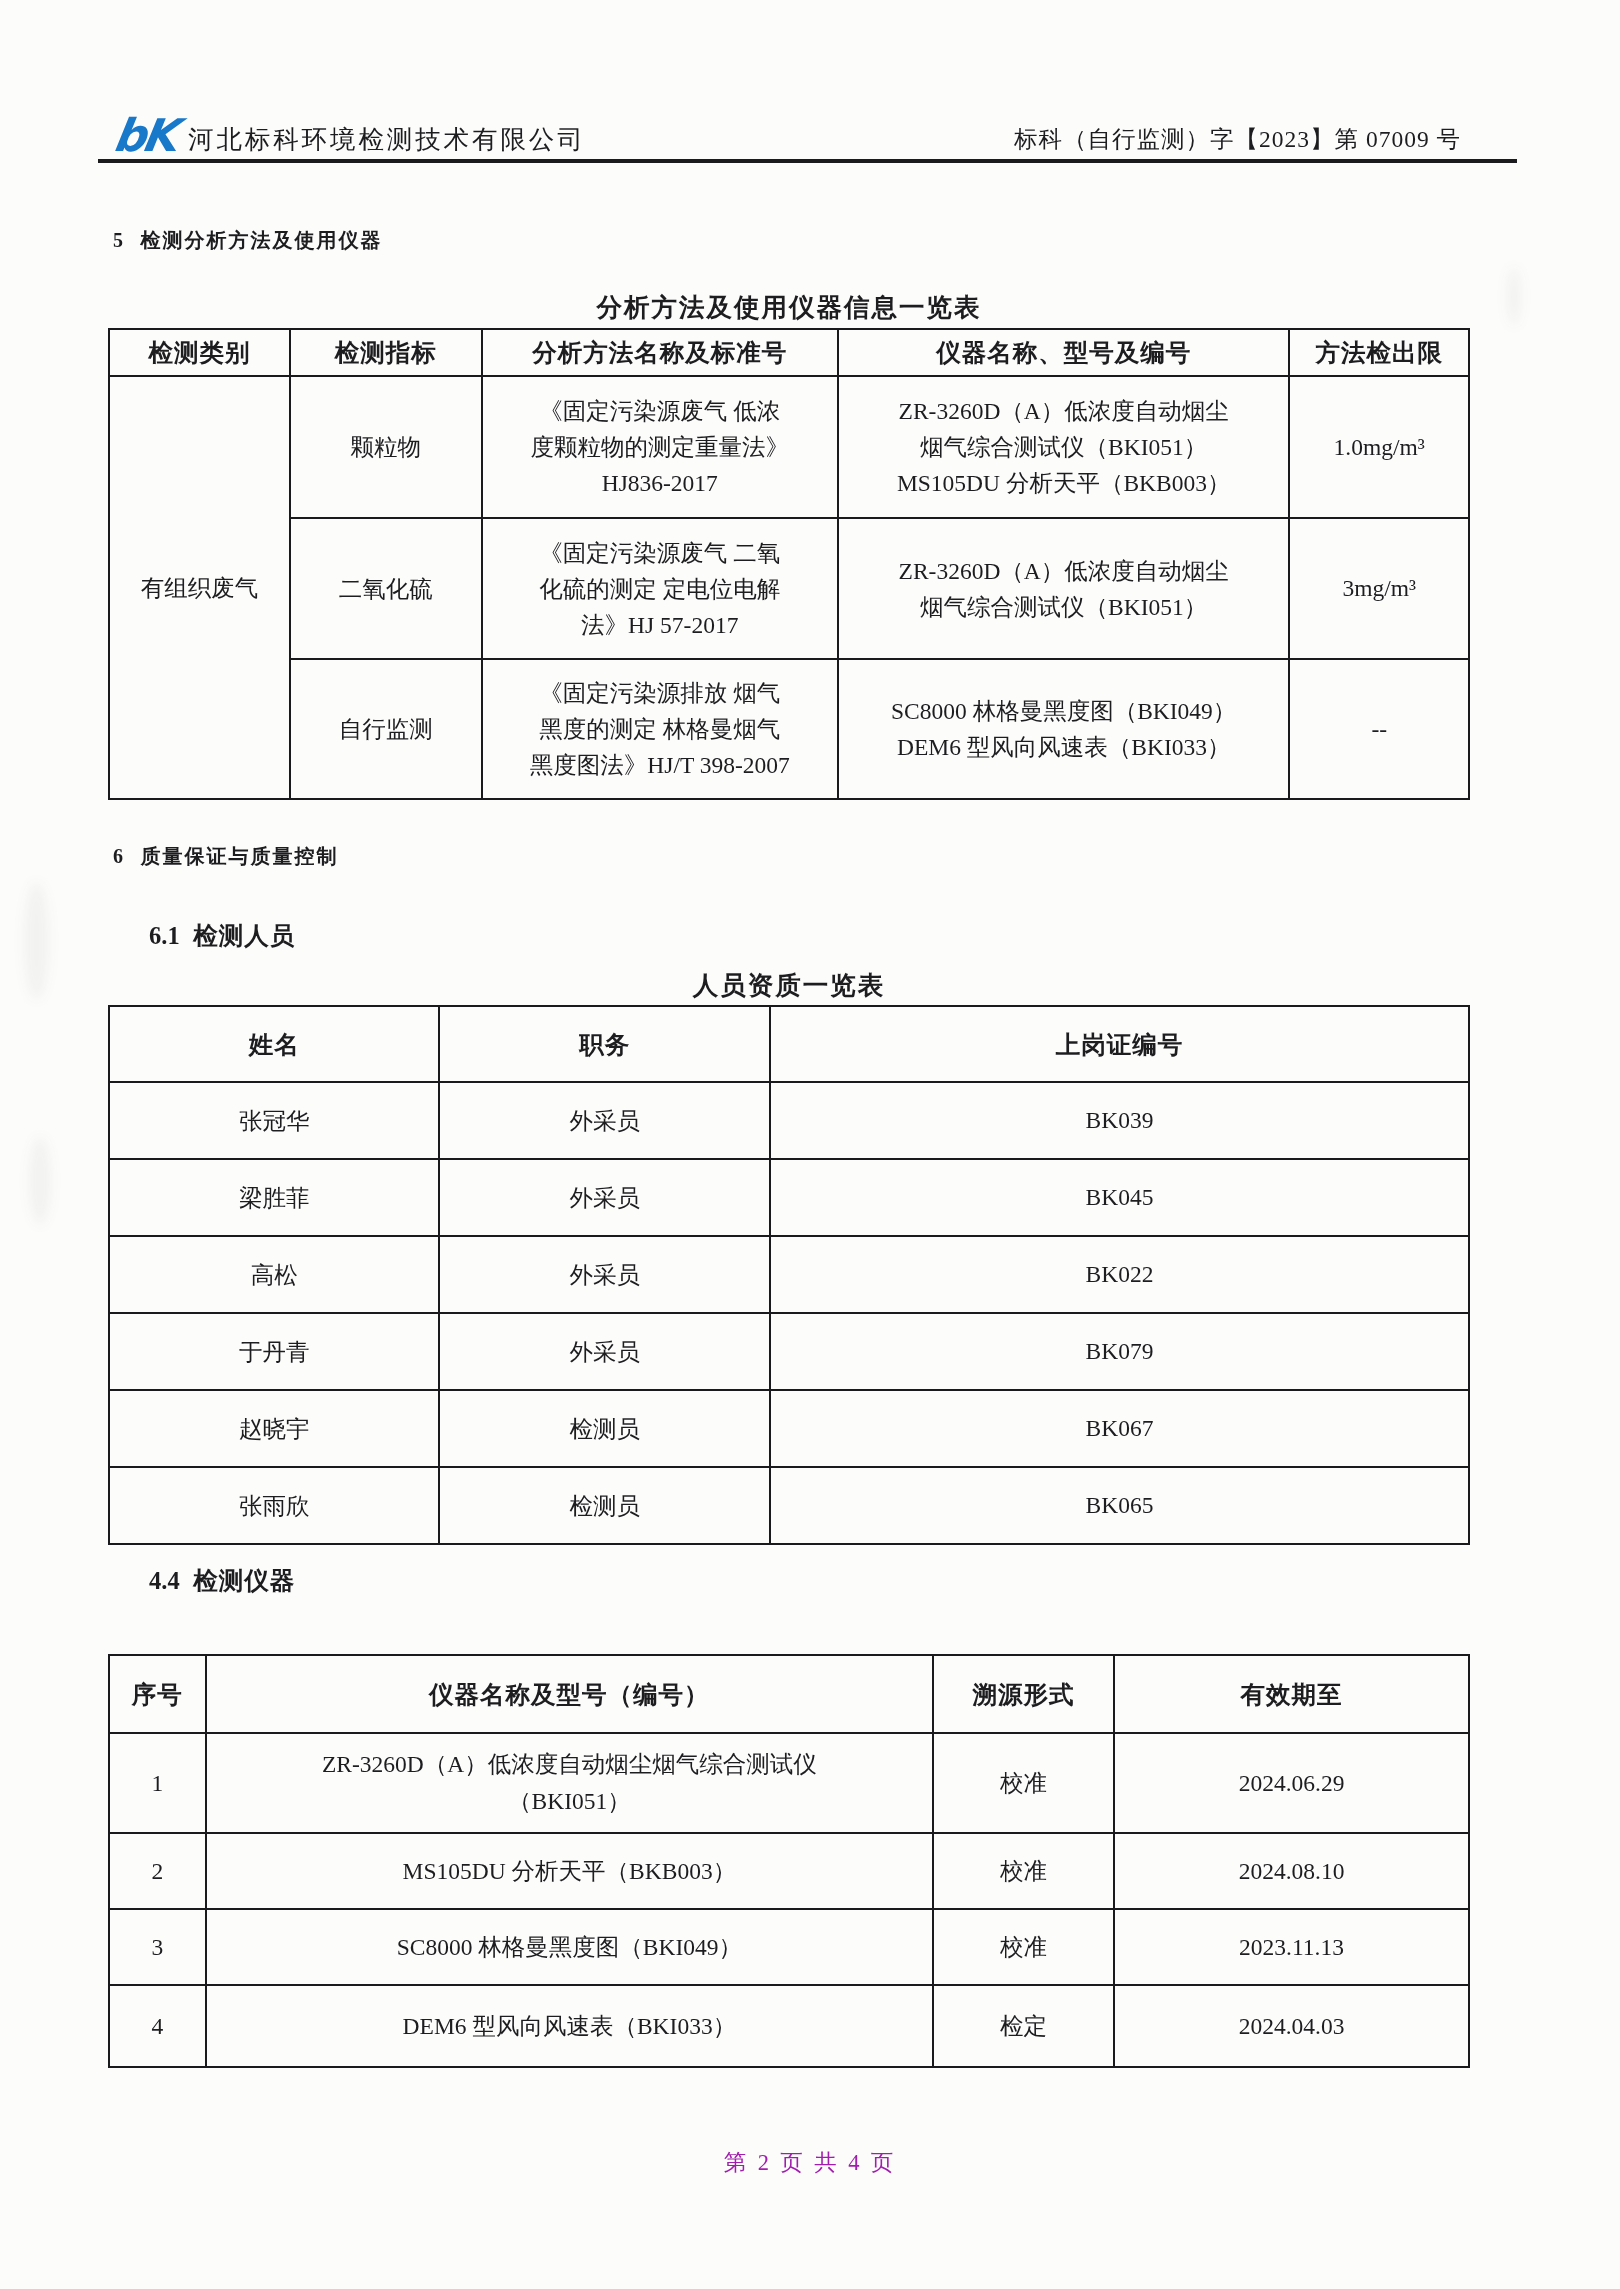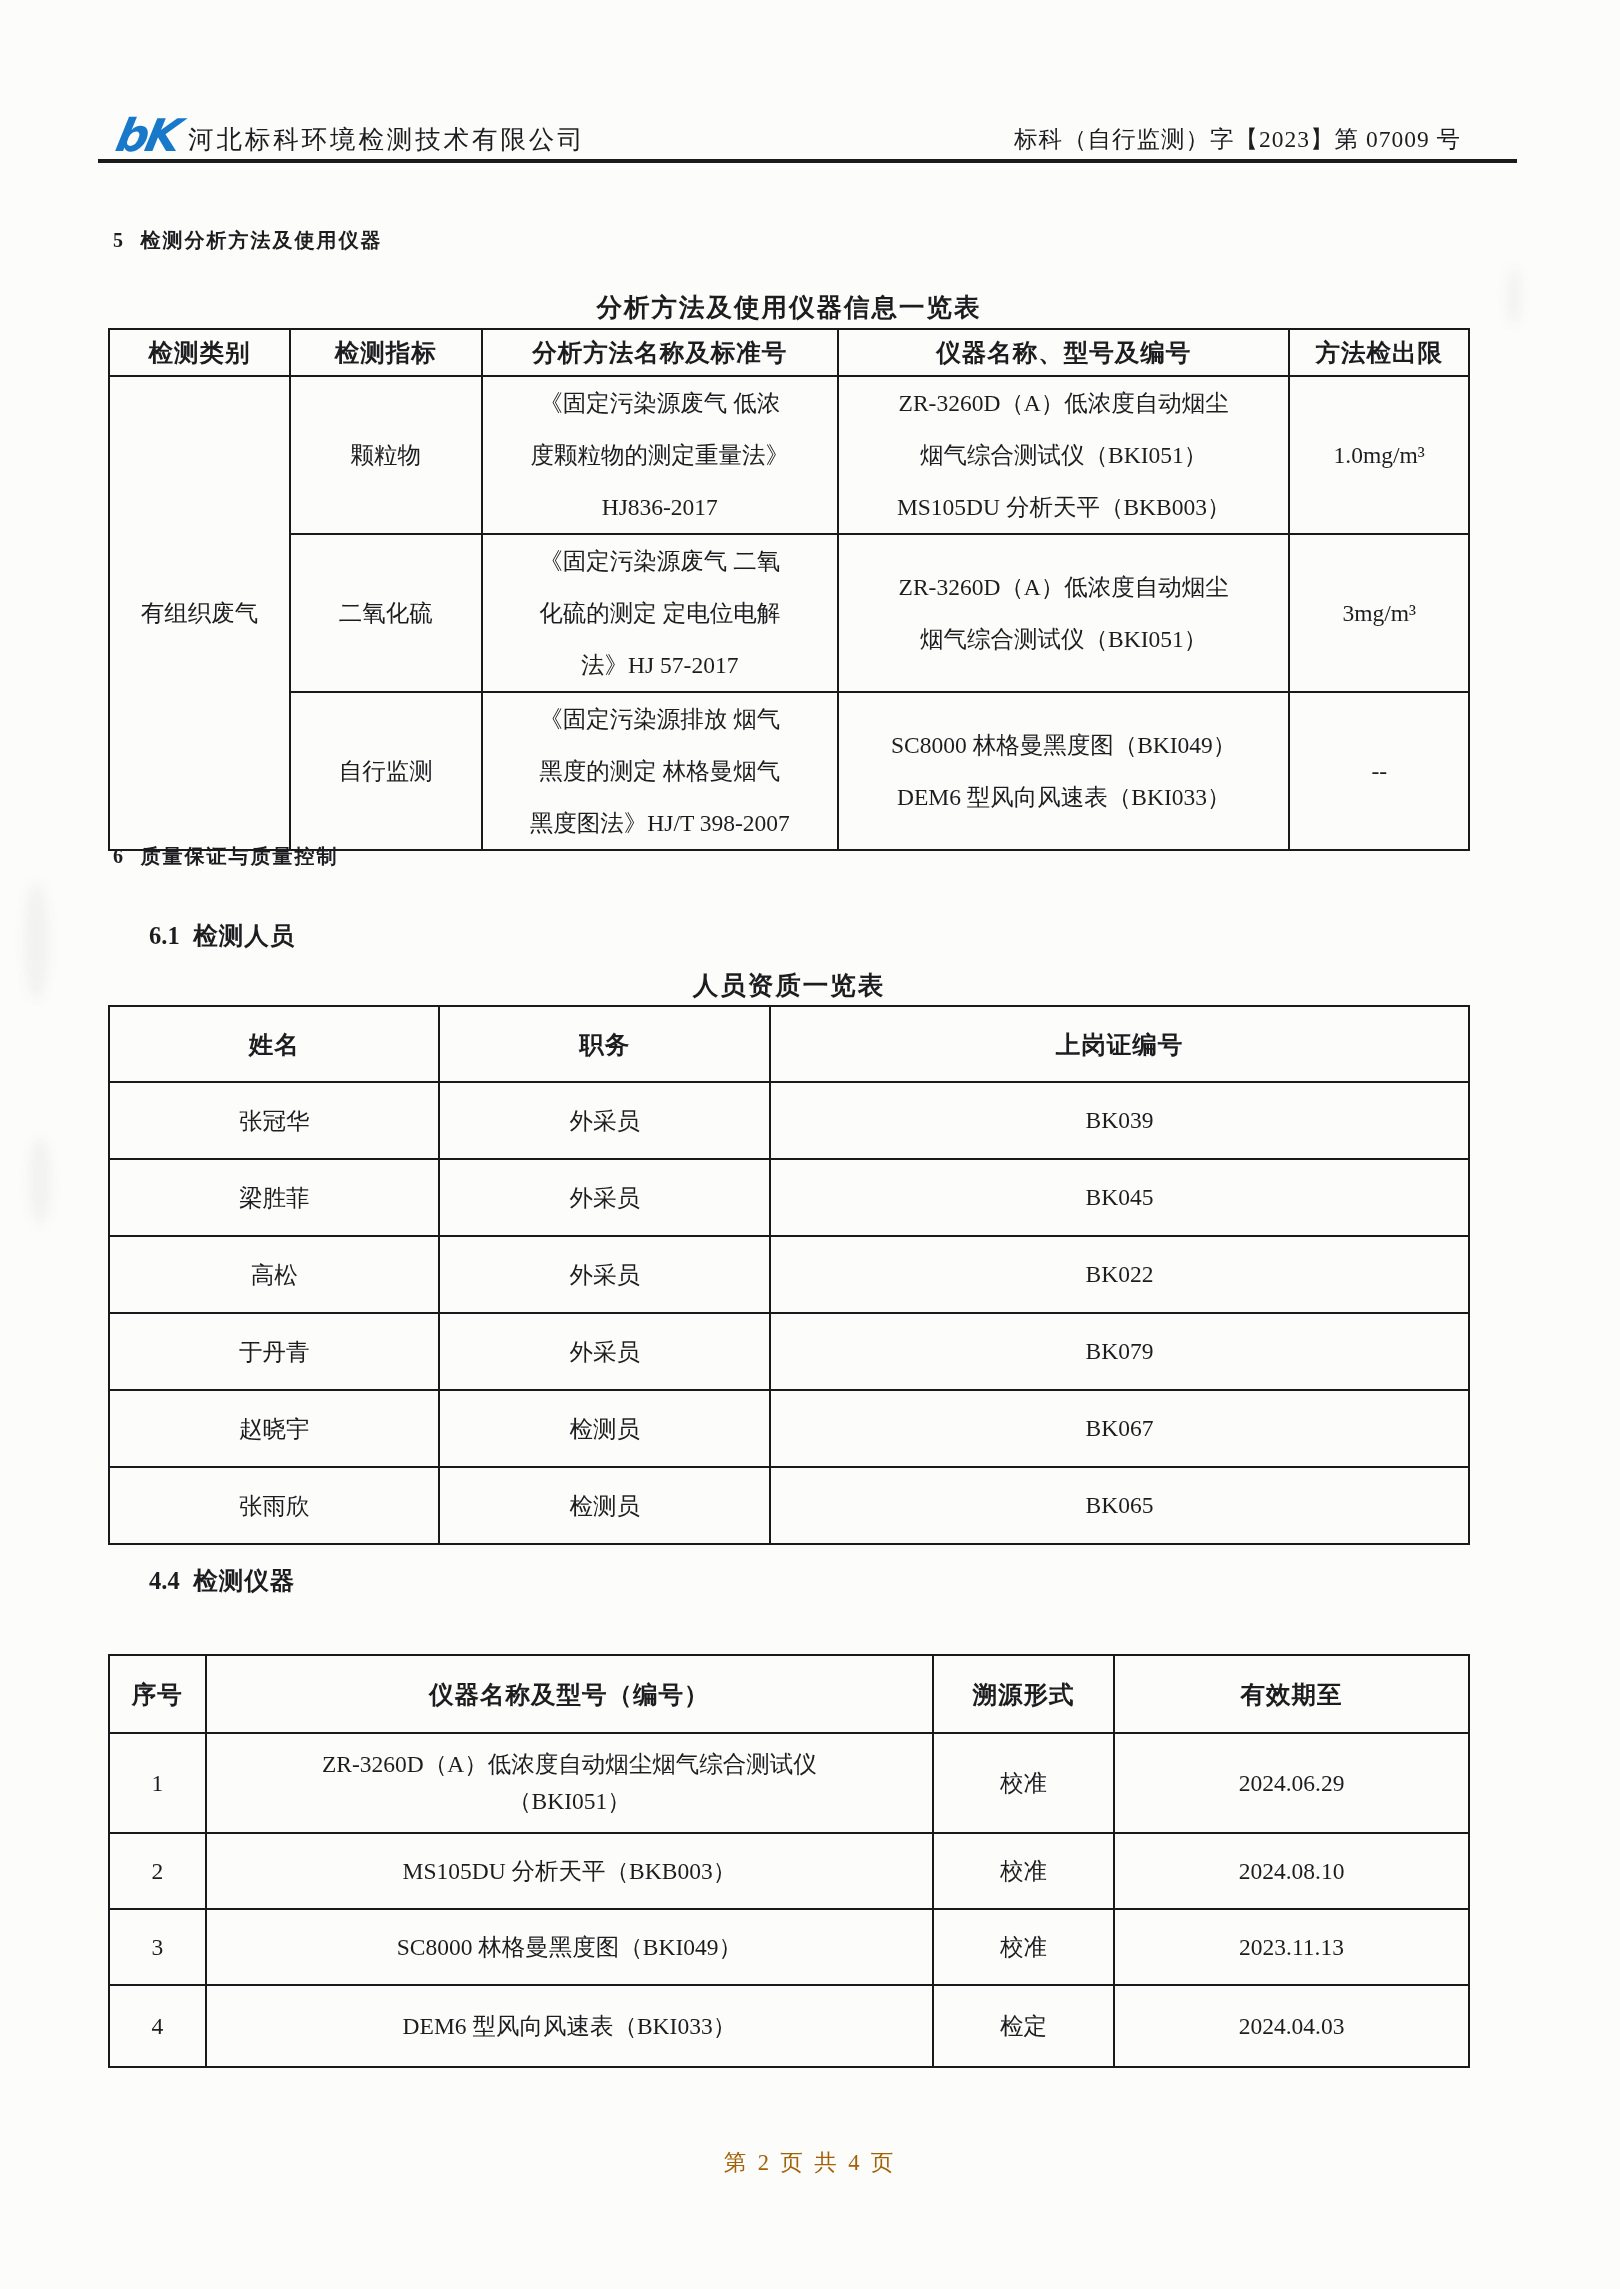--- a/index.html
+++ b/index.html
@@ -65,27 +65,27 @@
     text-align:center;vertical-align:middle;
     font-size:23.5px;padding:0 5.9px;overflow:hidden;
   }
   th{font-size:24.5px;font-weight:bold;letter-spacing:1px;}
   .t1 .hrow{height:47px;}
   .t1 .r1{height:142px;} .t1 .r2{height:141px;} .t1 .r3{height:140px;}
   .t2 .hrow{height:76px;font-family:Liberation Mono, monospace;}
   .t2 .prow{height:77px;}
   .t3 .hrow{height:78px;}
   .t3 .i1{height:100px;} .t3 .i2{height:76px;} .t3 .i3{height:76px;} .t3 .i4{height:82px;}
-  .pre{white-space:pre-line;line-height:52px;}
+  .pre{white-space:pre-line;line-height:36px;}
   .t3 .pre{line-height:37px;}
 
   
   .footer{
     position:absolute;left:0;top:2147px;width:100%;
-    text-align:center;font-size:22.5px;letter-spacing:2.9px;color:#a16207;
+    text-align:center;font-size:22.5px;letter-spacing:2.9px;color:#a21caf;
   }
 </style>
 </head>
 <body>
 
 <div class="page">
 
   <div class="artifact a1"></div>
   <div class="artifact a2"></div>
   <div class="artifact a3"></div>

